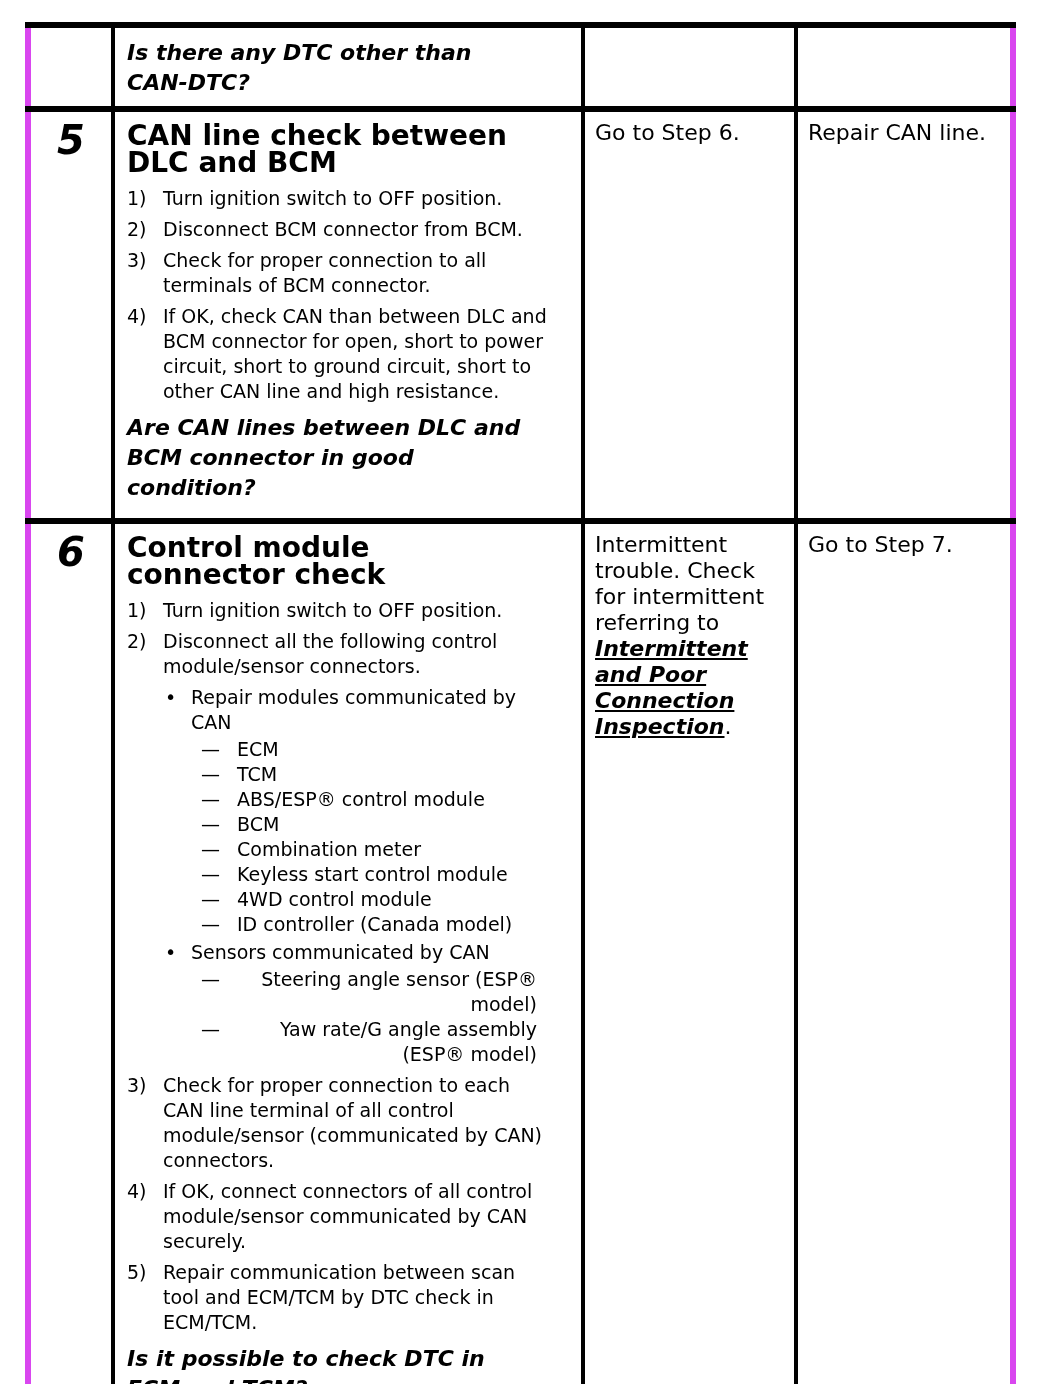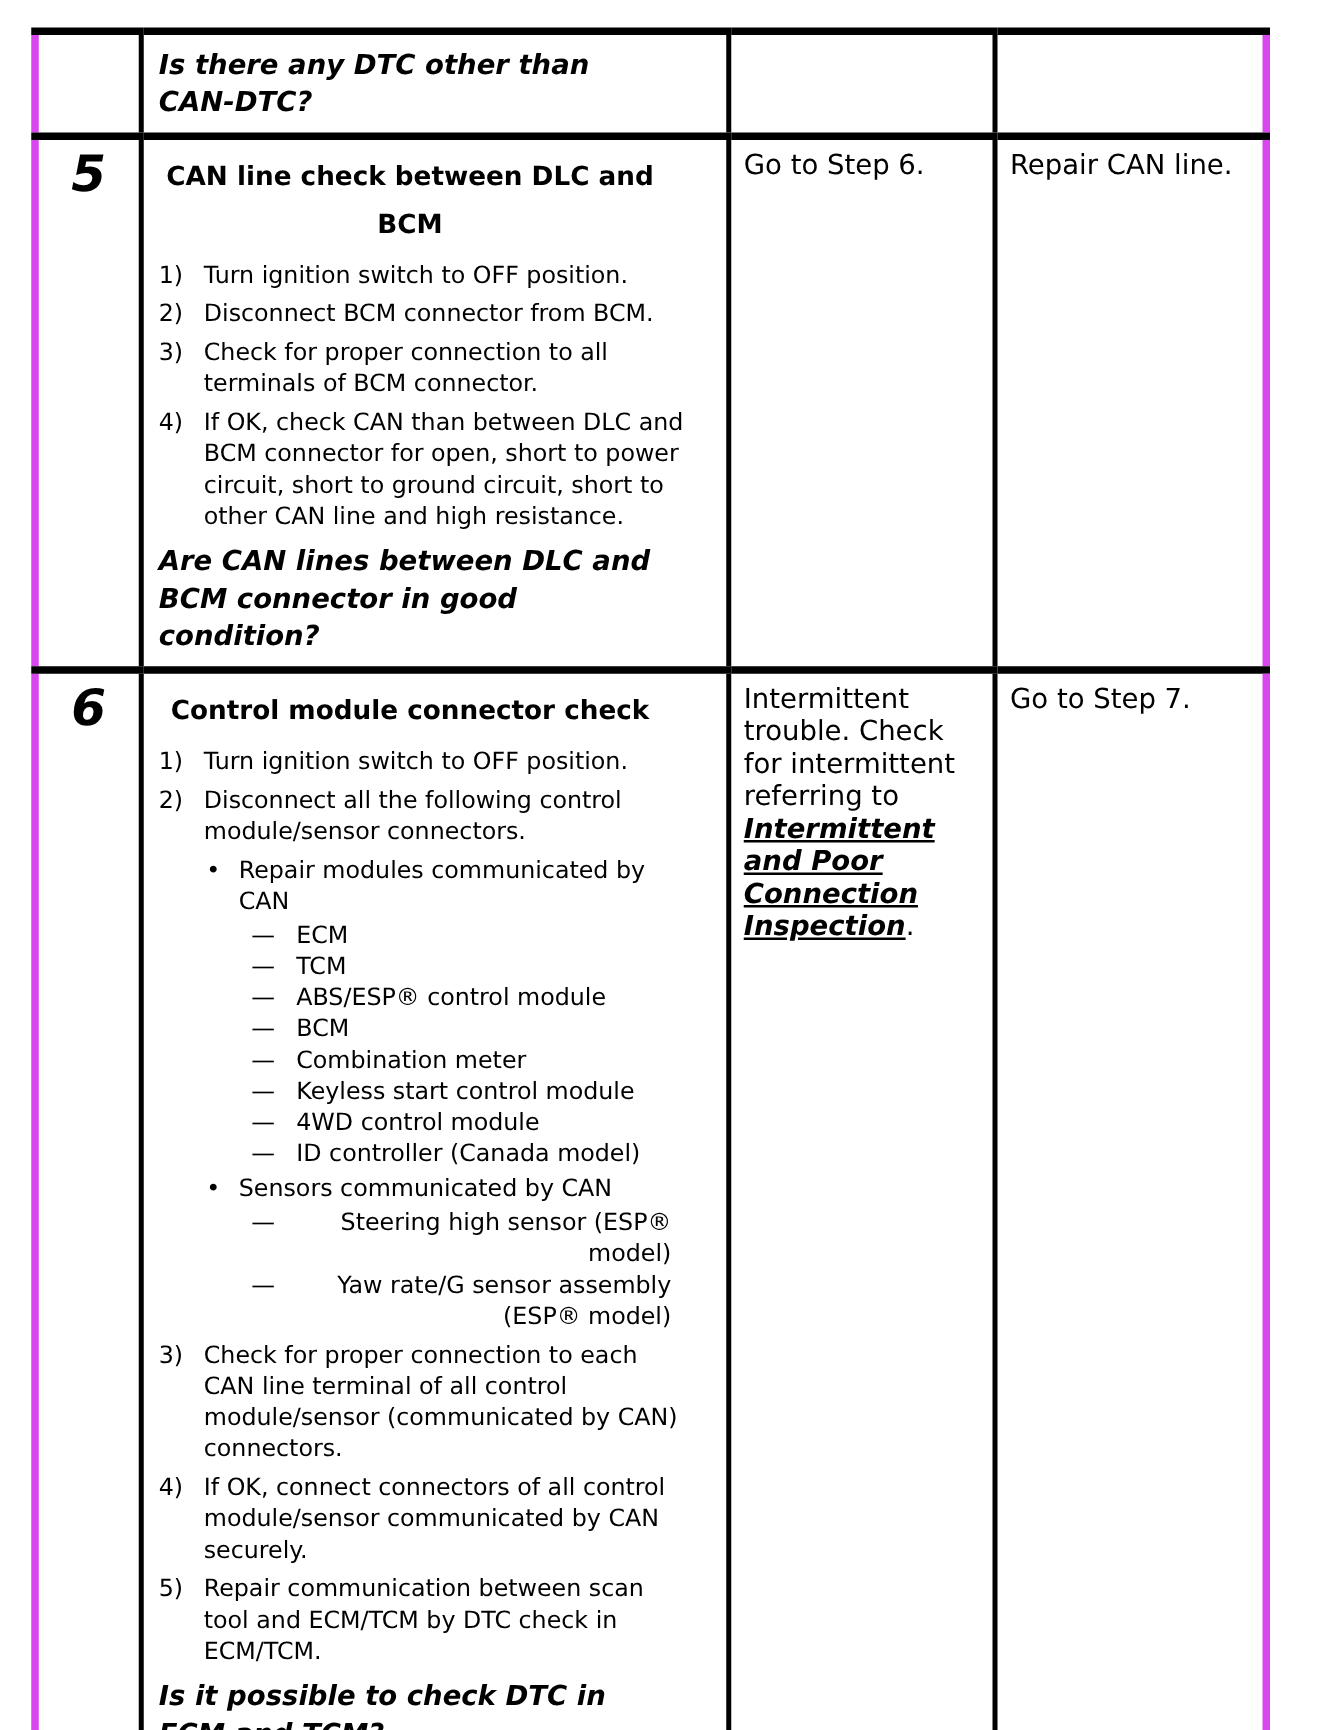--- a/index.html
+++ b/index.html
@@ -33,26 +33,25 @@
     text-align: center;
     font-size: 40px;
     line-height: 1;
     font-weight: bold;
     font-style: italic;
     padding-top: 8px;
   }
   .cell-action { padding: 8px 8px 8px 12px; }
 
   .title {
-    font-size: 21px;
-    font-weight: bold;
-    line-height: 38px;
+    font-size: 28px;
+    font-weight: bold;
+    line-height: 27px;
     max-width: 402px;
     margin: 2px 0 10px 0;
-    text-align: center;
   }
   .step-item {
     display: flex;
     font-size: 19px;
     line-height: 25px;
     margin-bottom: 6px;
   }
   .step-num  { width: 36px; flex: none; }
   .step-body { max-width: 392px; }
 
@@ -203,25 +202,25 @@
           <span class="dash-marker">—</span>
           <span class="dash-body">ID controller (Canada model)</span>
         </div>
 
         <div class="bullet-item">
           <span class="bullet-marker">•</span>
           <span class="bullet-body">Sensors communicated by CAN</span>
         </div>
         <div class="dash-item">
           <span class="dash-marker">—</span>
-          <span class="dash-body">Steering high sensor (ESP® model)</span>
+          <span class="dash-body">Steering angle sensor (ESP® model)</span>
         </div>
         <div class="dash-item" style="margin-bottom:6px;">
           <span class="dash-marker">—</span>
-          <span class="dash-body">Yaw rate/G sensor assembly (ESP® model)</span>
+          <span class="dash-body">Yaw rate/G angle assembly (ESP® model)</span>
         </div>
 
         <div class="step-item">
           <span class="step-num">3)</span>
           <span class="step-body">Check for proper connection to each CAN line terminal of all control module/sensor (communicated by CAN) connectors.</span>
         </div>
         <div class="step-item">
           <span class="step-num">4)</span>
           <span class="step-body">If OK, connect connectors of all control module/sensor communicated by CAN securely.</span>
         </div>

